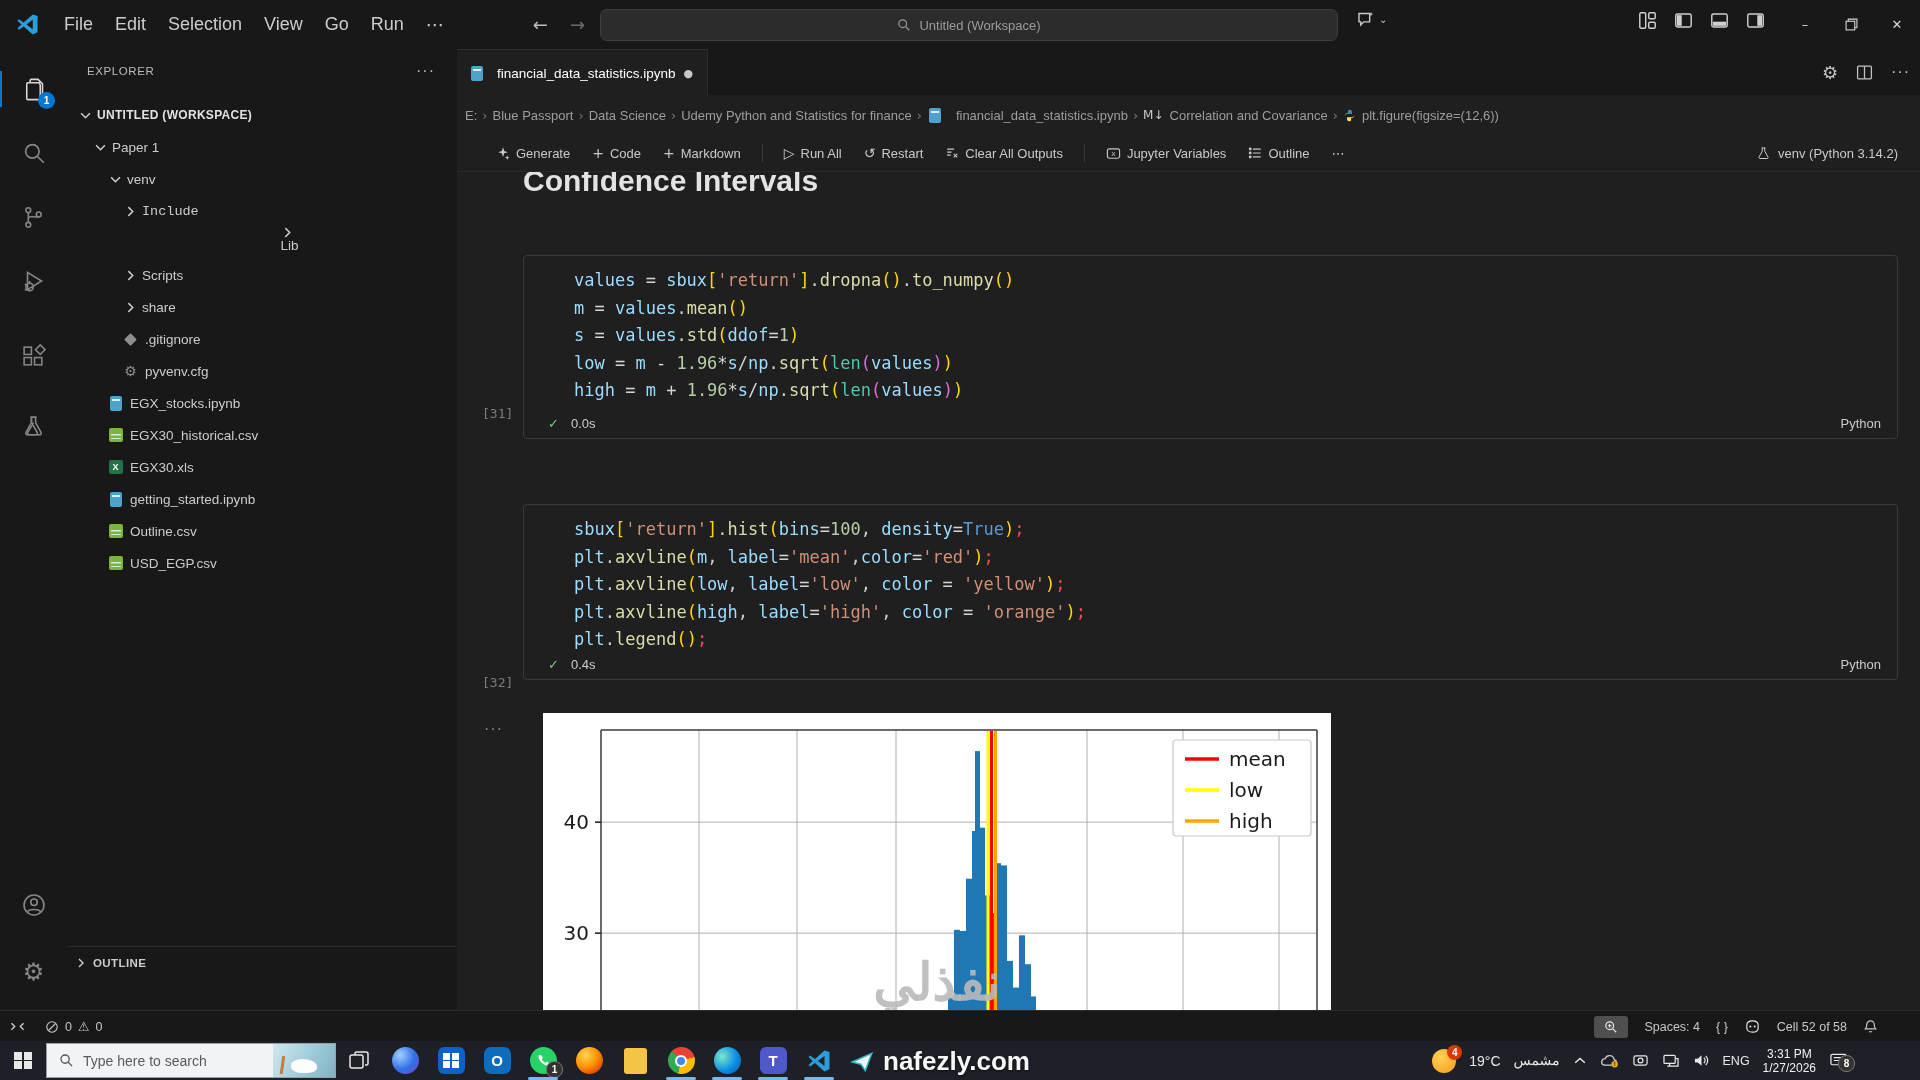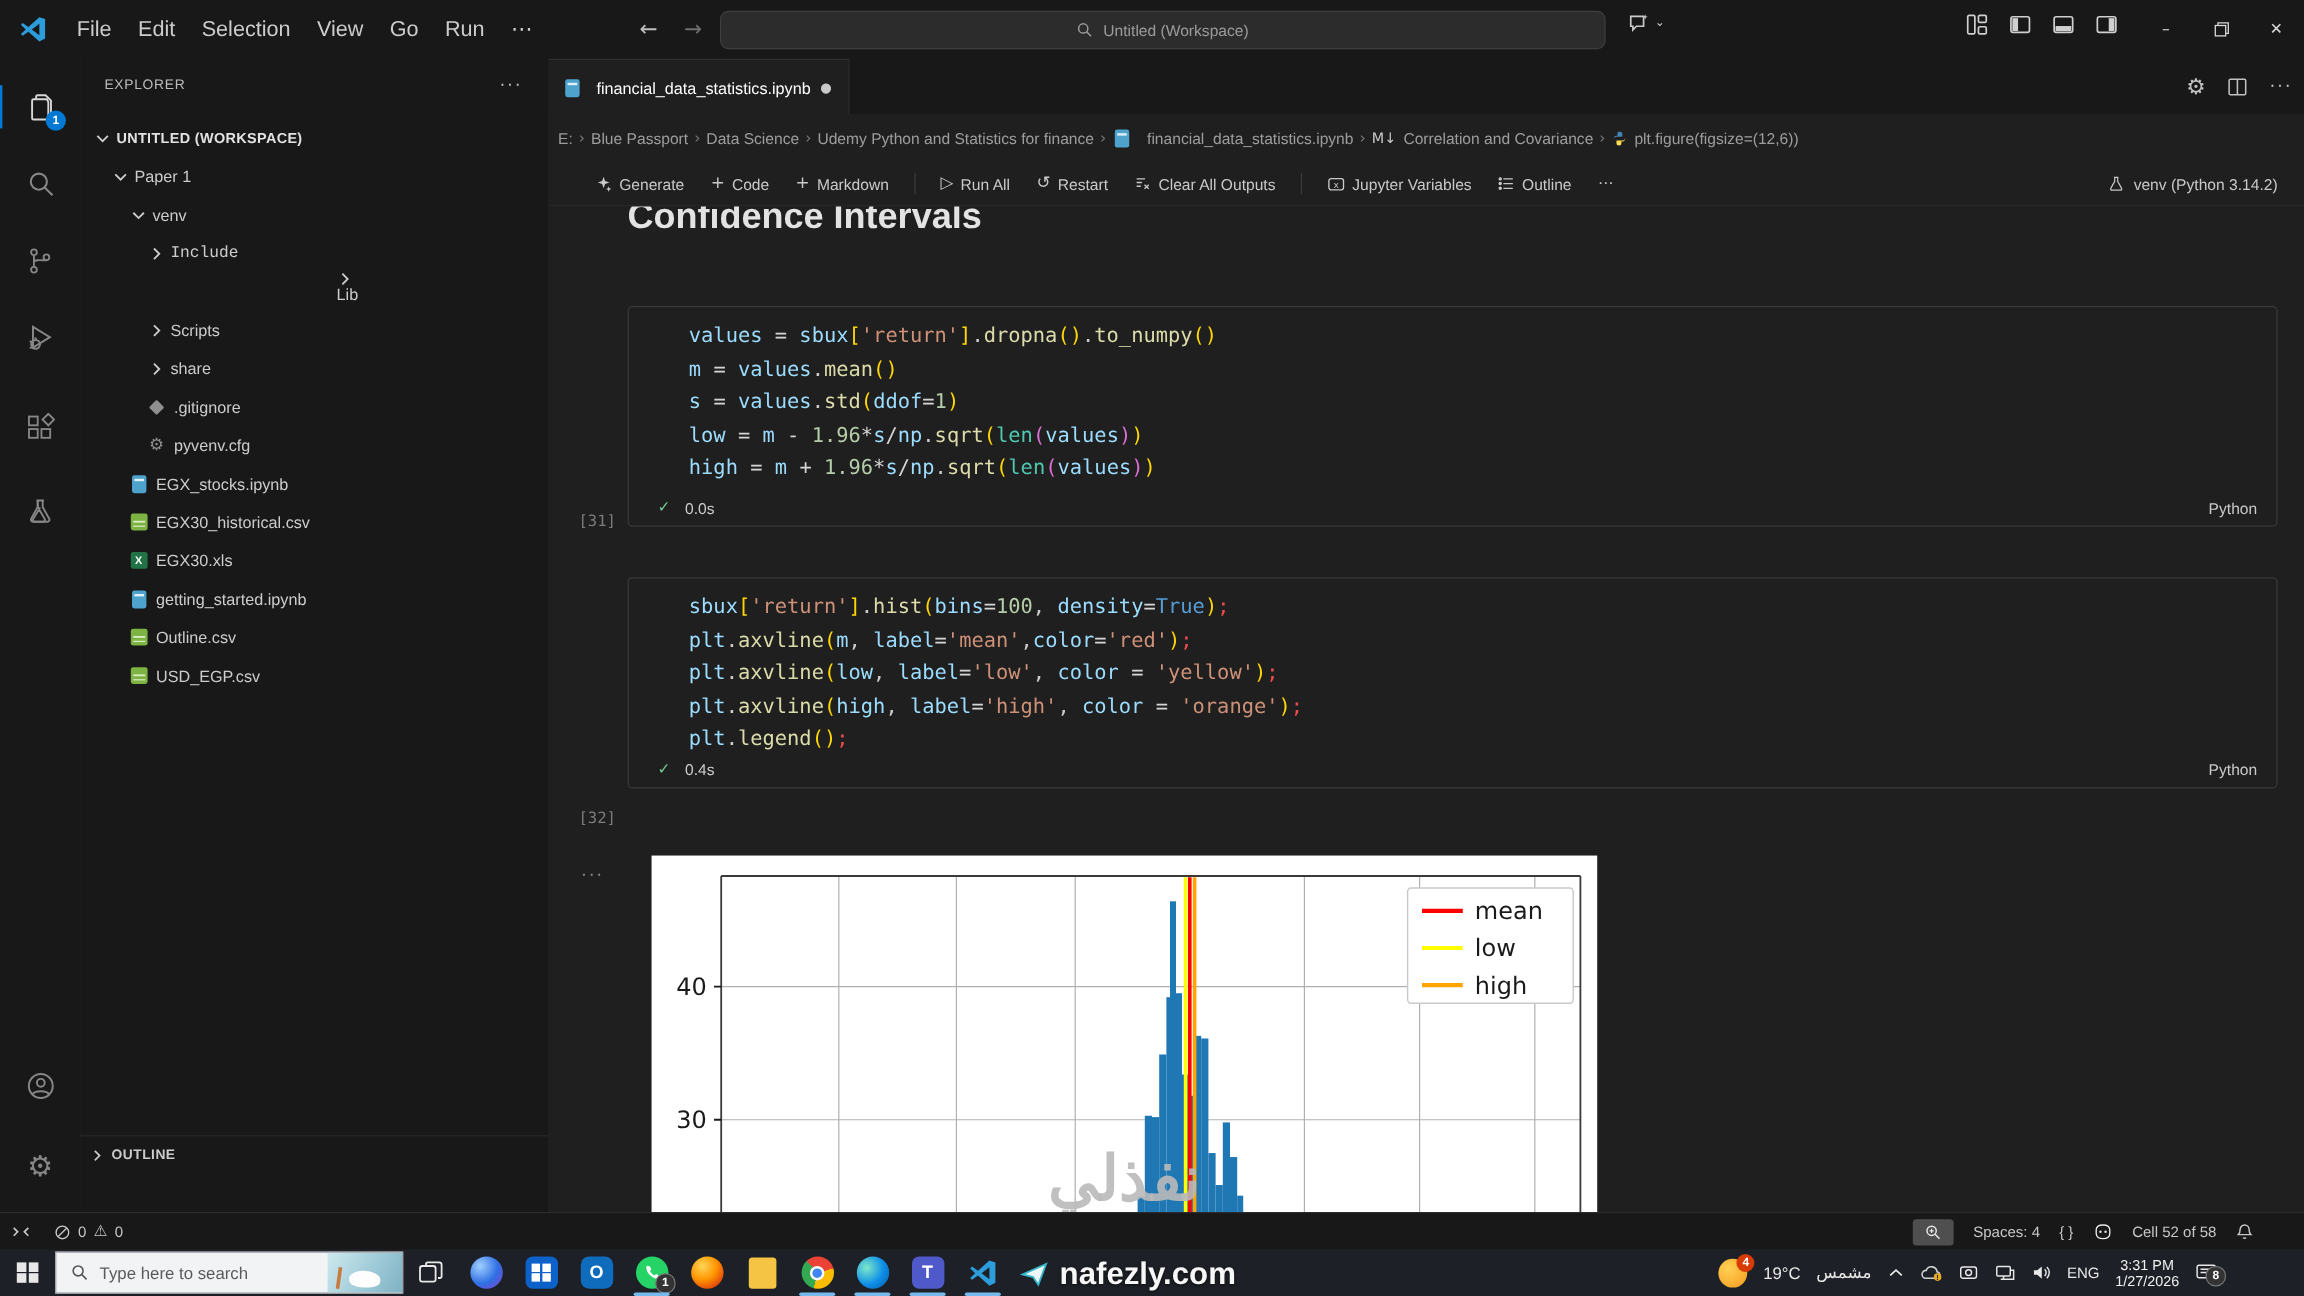--- a/index.html
+++ b/index.html
@@ -461,32 +461,32 @@
       <svg width="15" height="15" viewBox="0 0 24 24" fill="none" stroke="#c9c9c9" stroke-width="1.6">
           <path d="M9 3h6M10 3v5.2L4.8 17.6A1.6 1.6 0 0 0 6.2 20h11.6a1.6 1.6 0 0 0 1.4-2.4L14 8.2V3"></path>
         </svg>
       <span>venv (Python 3.14.2)</span>
     </div>
   </div>
 
   <div class="nbcontent">
     <div class="md-heading">Confidence Intervals</div>
 
-    <span class="exec-label" style="top:255px">[31]</span>
+    <span class="exec-label" style="top:234px">[31]</span>
     <div class="cell" style="top:83px;height:184px">
       <div class="code-area"><div><span class="tk-v">values</span><span class="tk-o"> = </span><span class="tk-v">sbux</span><span class="tk-b1">[</span><span class="tk-s">'return'</span><span class="tk-b1">]</span><span class="tk-w">.</span><span class="tk-f">dropna</span><span class="tk-b1">(</span><span class="tk-b1">)</span><span class="tk-w">.</span><span class="tk-f">to_numpy</span><span class="tk-b1">(</span><span class="tk-b1">)</span></div><div><span class="tk-v">m</span><span class="tk-o"> = </span><span class="tk-v">values</span><span class="tk-w">.</span><span class="tk-f">mean</span><span class="tk-b1">()</span></div><div><span class="tk-v">s</span><span class="tk-o"> = </span><span class="tk-v">values</span><span class="tk-w">.</span><span class="tk-f">std</span><span class="tk-b1">(</span><span class="tk-v">ddof</span><span class="tk-o">=</span><span class="tk-n">1</span><span class="tk-b1">)</span></div><div><span class="tk-v">low</span><span class="tk-o"> = </span><span class="tk-v">m</span><span class="tk-o"> - </span><span class="tk-n">1.96</span><span class="tk-o">*</span><span class="tk-v">s</span><span class="tk-o">/</span><span class="tk-v">np</span><span class="tk-w">.</span><span class="tk-f">sqrt</span><span class="tk-b1">(</span><span class="tk-t">len</span><span class="tk-b2">(</span><span class="tk-v">values</span><span class="tk-b2">)</span><span class="tk-b1">)</span></div><div><span class="tk-v">high</span><span class="tk-o"> = </span><span class="tk-v">m</span><span class="tk-o"> + </span><span class="tk-n">1.96</span><span class="tk-o">*</span><span class="tk-v">s</span><span class="tk-o">/</span><span class="tk-v">np</span><span class="tk-w">.</span><span class="tk-f">sqrt</span><span class="tk-b1">(</span><span class="tk-t">len</span><span class="tk-b2">(</span><span class="tk-v">values</span><span class="tk-b2">)</span><span class="tk-b1">)</span></div></div>
       <div class="exec-row">
         <span class="exec-check">✓</span>
         <span>0.0s</span>
         <span class="exec-lang">Python</span>
       </div>
     </div>
 
     <span class="exec-label" style="top:503px">[32]</span>
-    <div class="cell" style="top:309px;height:176px">
+    <div class="cell" style="top:332px;height:176px">
       <div class="code-area"><div><span class="tk-v">sbux</span><span class="tk-b1">[</span><span class="tk-s">'return'</span><span class="tk-b1">]</span><span class="tk-w">.</span><span class="tk-f">hist</span><span class="tk-b1">(</span><span class="tk-v">bins</span><span class="tk-o">=</span><span class="tk-n">100</span><span class="tk-w">, </span><span class="tk-v">density</span><span class="tk-o">=</span><span class="tk-k">True</span><span class="tk-b1">)</span><span class="tk-r">;</span></div><div><span class="tk-v">plt</span><span class="tk-w">.</span><span class="tk-f">axvline</span><span class="tk-b1">(</span><span class="tk-v">m</span><span class="tk-w">, </span><span class="tk-v">label</span><span class="tk-o">=</span><span class="tk-s">'mean'</span><span class="tk-w">,</span><span class="tk-v">color</span><span class="tk-o">=</span><span class="tk-s">'red'</span><span class="tk-b1">)</span><span class="tk-r">;</span></div><div><span class="tk-v">plt</span><span class="tk-w">.</span><span class="tk-f">axvline</span><span class="tk-b1">(</span><span class="tk-v">low</span><span class="tk-w">, </span><span class="tk-v">label</span><span class="tk-o">=</span><span class="tk-s">'low'</span><span class="tk-w">, </span><span class="tk-v">color</span><span class="tk-o"> = </span><span class="tk-s">'yellow'</span><span class="tk-b1">)</span><span class="tk-r">;</span></div><div><span class="tk-v">plt</span><span class="tk-w">.</span><span class="tk-f">axvline</span><span class="tk-b1">(</span><span class="tk-v">high</span><span class="tk-w">, </span><span class="tk-v">label</span><span class="tk-o">=</span><span class="tk-s">'high'</span><span class="tk-w">, </span><span class="tk-v">color</span><span class="tk-o"> = </span><span class="tk-s">'orange'</span><span class="tk-b1">)</span><span class="tk-r">;</span></div><div><span class="tk-v">plt</span><span class="tk-w">.</span><span class="tk-f">legend</span><span class="tk-b1">()</span><span class="tk-r">;</span></div></div>
       <div class="exec-row">
         <span class="exec-check">✓</span>
         <span>0.4s</span>
         <span class="exec-lang">Python</span>
       </div>
     </div>
 
     <span class="output-dots">···</span>
     <div class="chart-wrap">

